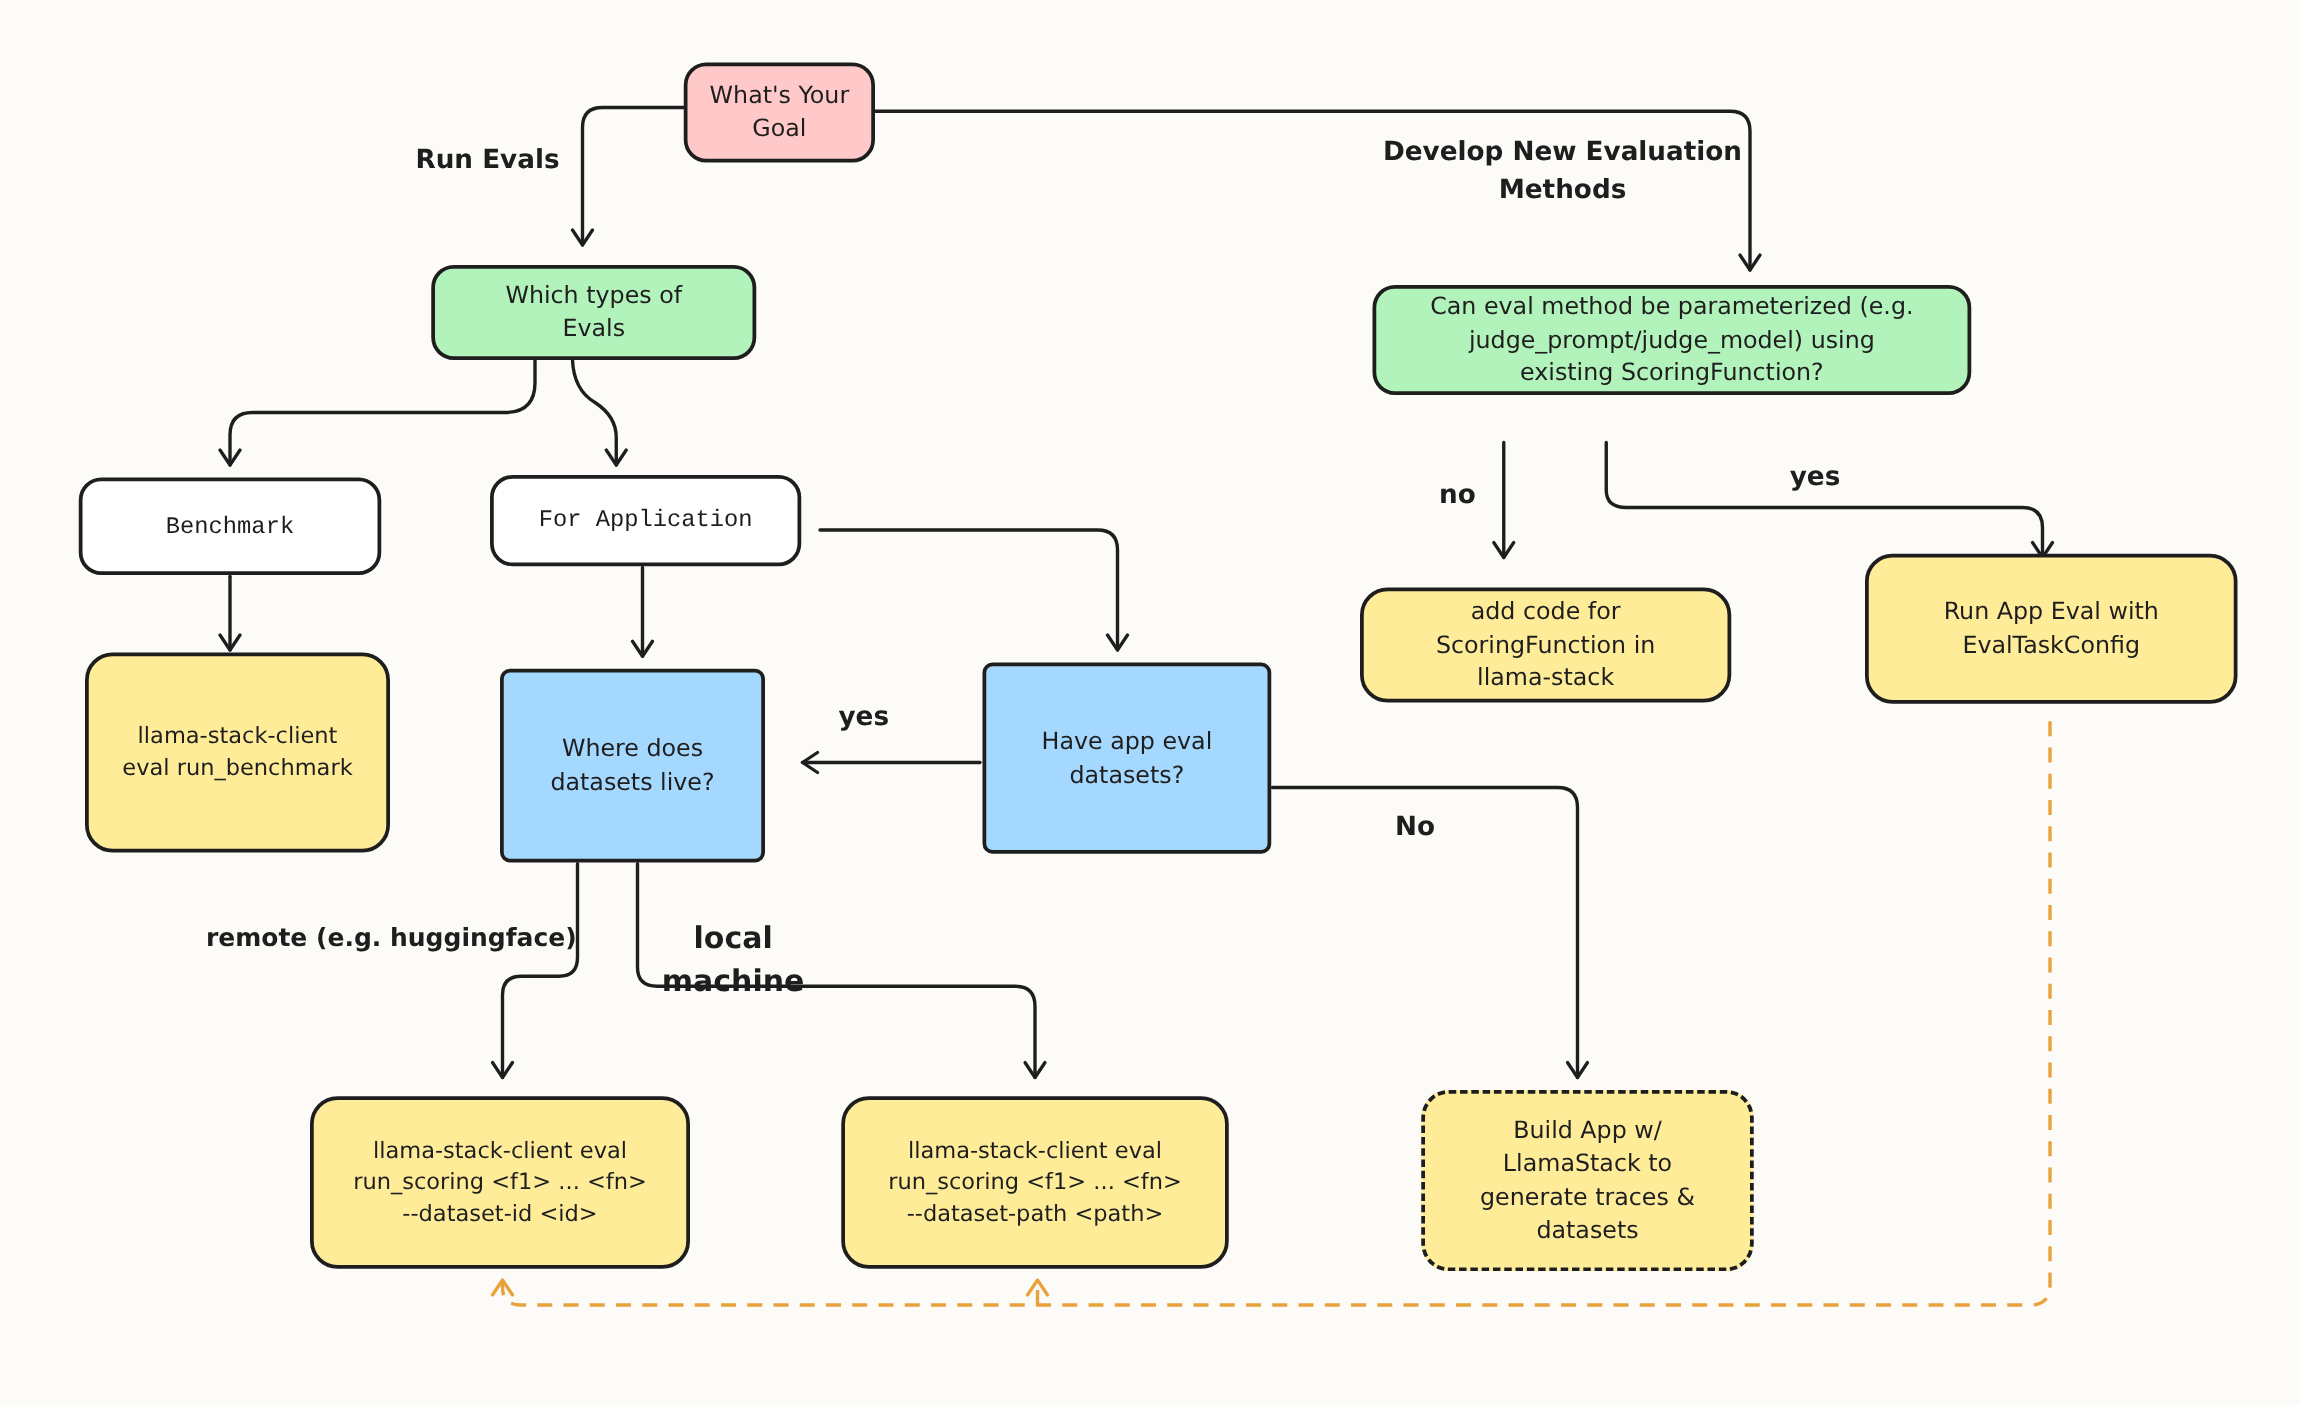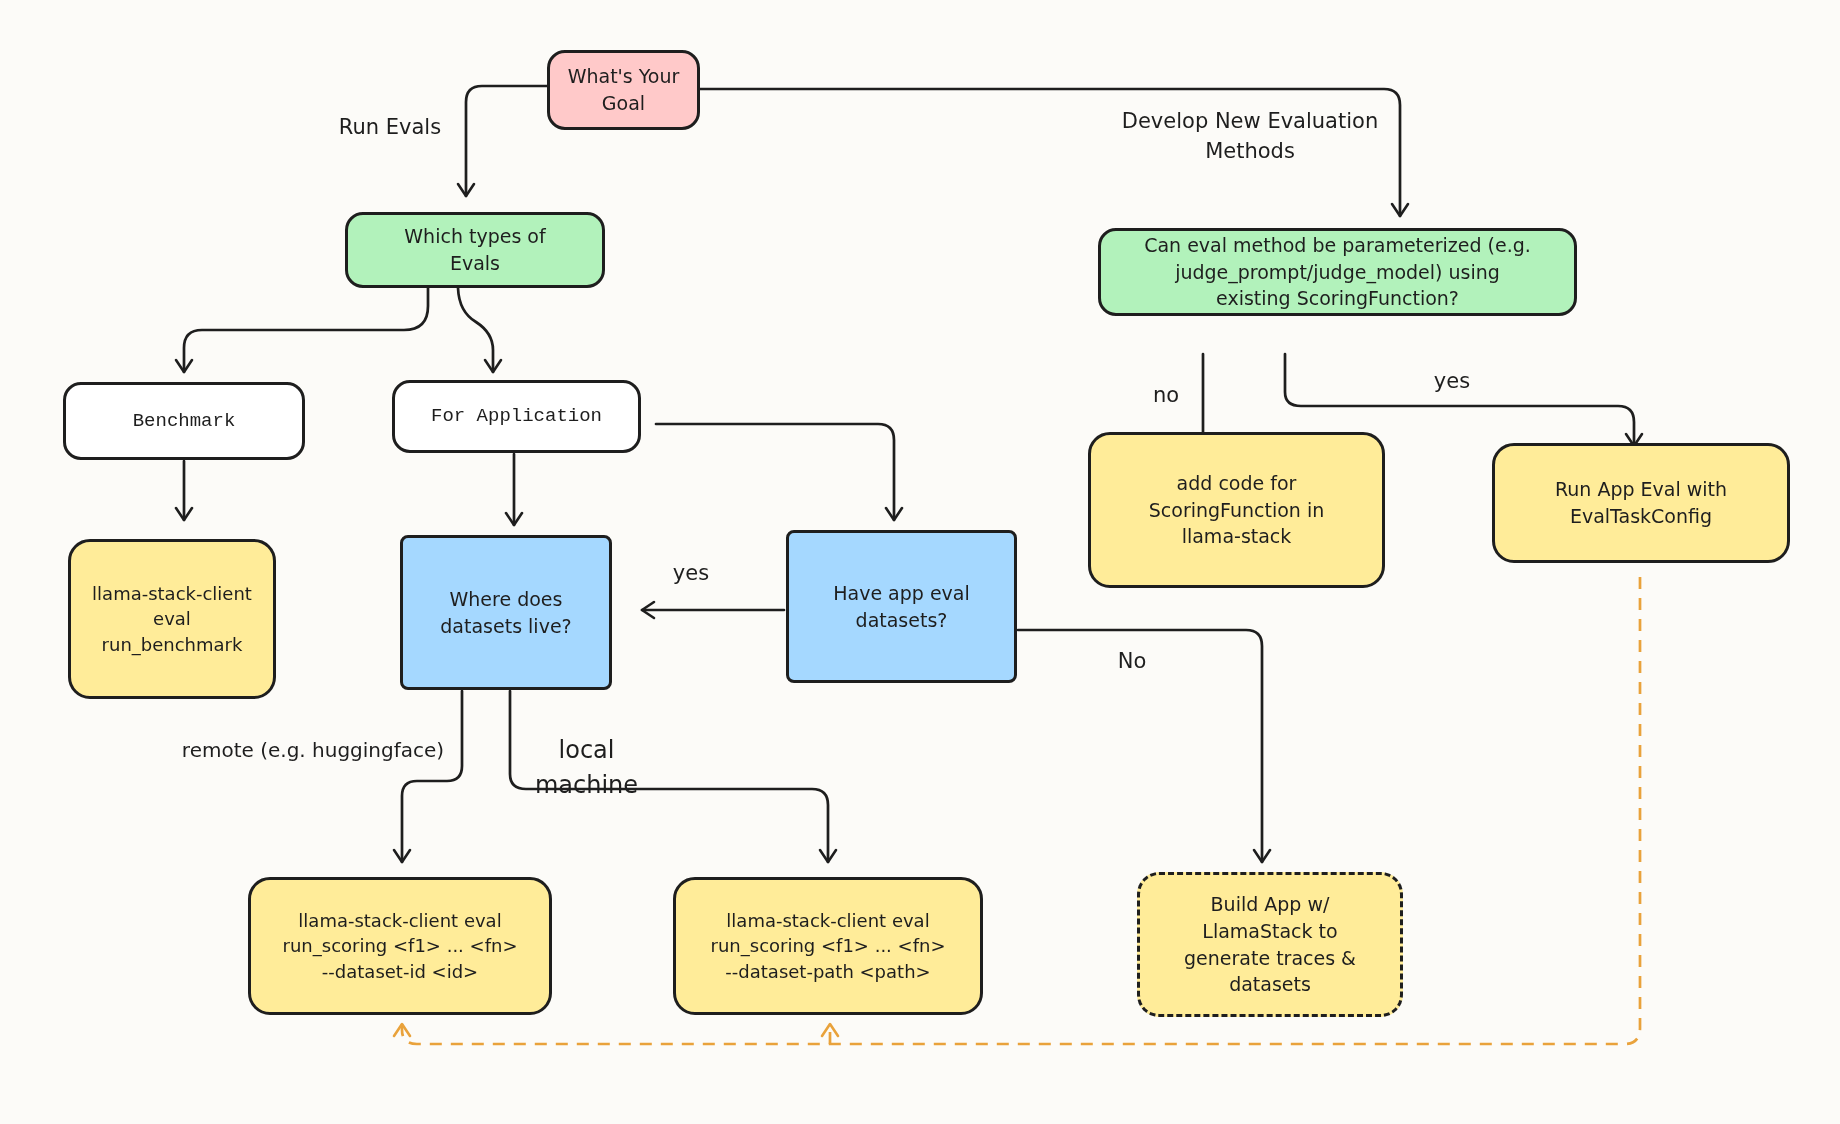--- a/index.html
+++ b/index.html
@@ -31,20 +31,21 @@
   .yellow{background:#ffec99;border-radius:22px;}
   .white{background:#ffffff;font-family:Liberation Mono, monospace;}
   .dashed{border-style:dashed;}
   .cmd{font-size:18px;}
   .elabel{
     position:absolute;
     text-align:center;
     white-space:pre-line;
     font-size:21px;
     line-height:1.45;
+    font-weight:bold;
   }
 </style>
 </head>
 <body>
 
 <div class="canvas">
 
   <svg class="arrows" width="1840" height="1124" viewBox="0 0 1840 1124" fill="none" xmlns="http://www.w3.org/2000/svg">
     <defs>
       <marker id="ah" viewBox="-14 -14 28 28" refX="0" refY="0" markerWidth="28" markerHeight="28" markerUnits="userSpaceOnUse" orient="auto">
@@ -84,30 +85,30 @@
 Evals</div>
 
   <div class="node green" style="left:1098px;top:228px;width:479px;height:88px">Can eval method be parameterized (e.g.
 judge_prompt/judge_model) using
 existing ScoringFunction?</div>
 
   <div class="node white" style="left:63px;top:382px;width:242px;height:78px">Benchmark</div>
 
   <div class="node white" style="left:392px;top:380px;width:249px;height:73px">For Application</div>
 
-  <div class="node yellow cmd" style="left:68px;top:539px;width:208px;height:160px">llama-stack-client
+  <div class="node yellow cmd" style="left:68px;top:522px;width:244px;height:160px">llama-stack-client
 eval run_benchmark</div>
 
   <div class="node blue" style="left:400px;top:535px;width:212px;height:155px">Where does
 datasets live?</div>
 
   <div class="node blue" style="left:786px;top:530px;width:231px;height:153px">Have app eval
 datasets?</div>
 
-  <div class="node yellow" style="left:1088px;top:432px;width:297px;height:156px">add code for
+  <div class="node yellow" style="left:1088px;top:470px;width:297px;height:92px">add code for
 ScoringFunction in
 llama-stack</div>
 
   <div class="node yellow" style="left:1492px;top:443px;width:298px;height:120px">Run App Eval with
 EvalTaskConfig</div>
 
   <div class="node yellow cmd" style="left:248px;top:877px;width:304px;height:138px">llama-stack-client eval
 run_scoring &lt;f1&gt; ... &lt;fn&gt;
 --dataset-id &lt;id&gt;</div>
 

